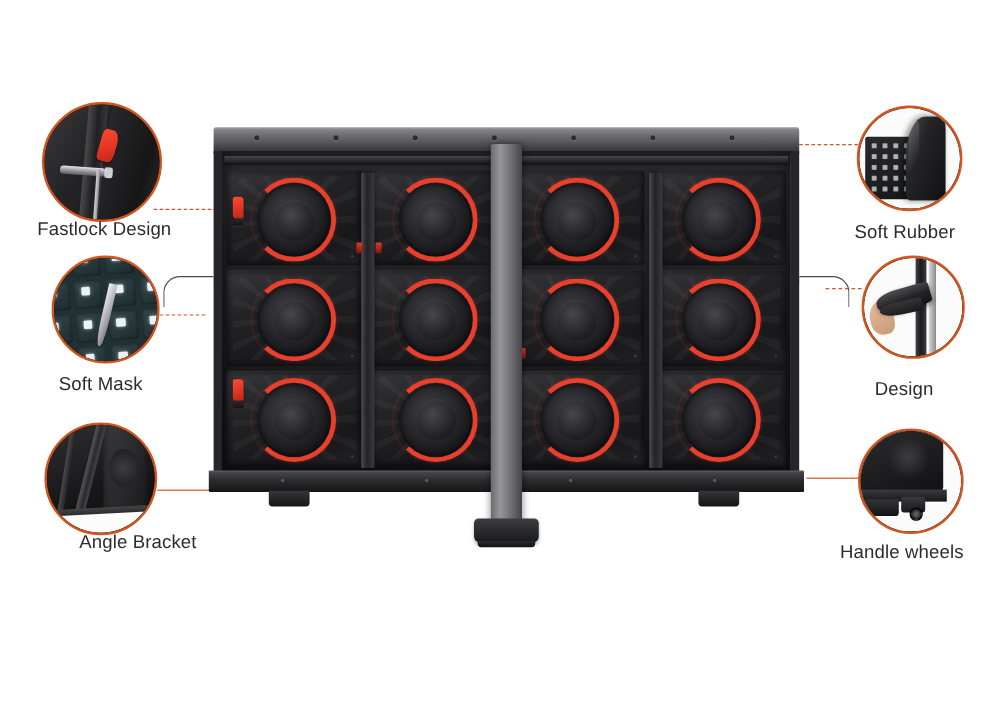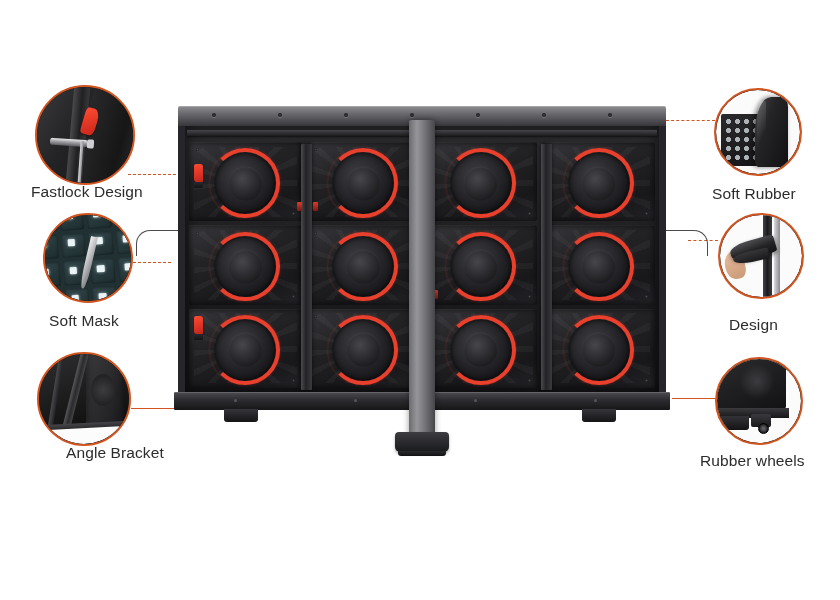--- a/index.html
+++ b/index.html
@@ -553,16 +553,16 @@
         <div class="art">
           <div class="mw-bg"></div>
             <div class="mw-cab"></div>
             <div class="mw-rail"></div>
           <div class="mw-house"></div>
             <div class="mw-house2"></div>
             <div class="mw-wheel"></div>
         </div>
       </div>
     </div>
-    <div class="callout-label" style="left:700px; top:452px;">Rubber wheels</div>
+    <div class="callout-label" style="left:700px; top:452px;">Handle wheels</div>
   </div>
 
 </div>
 
 </body></html>

